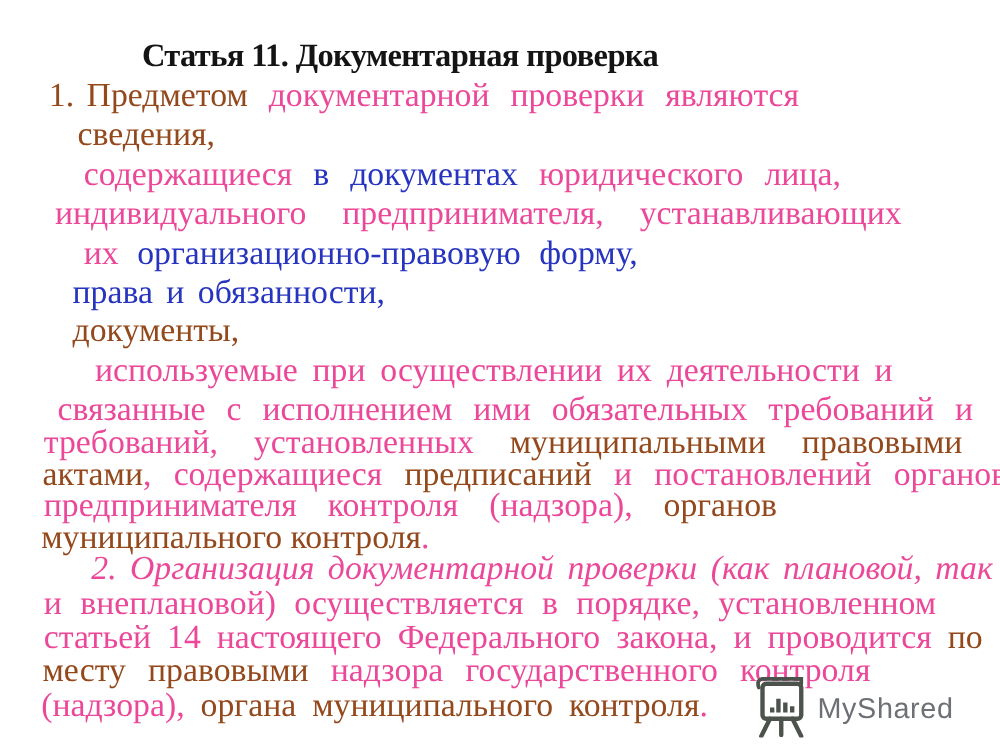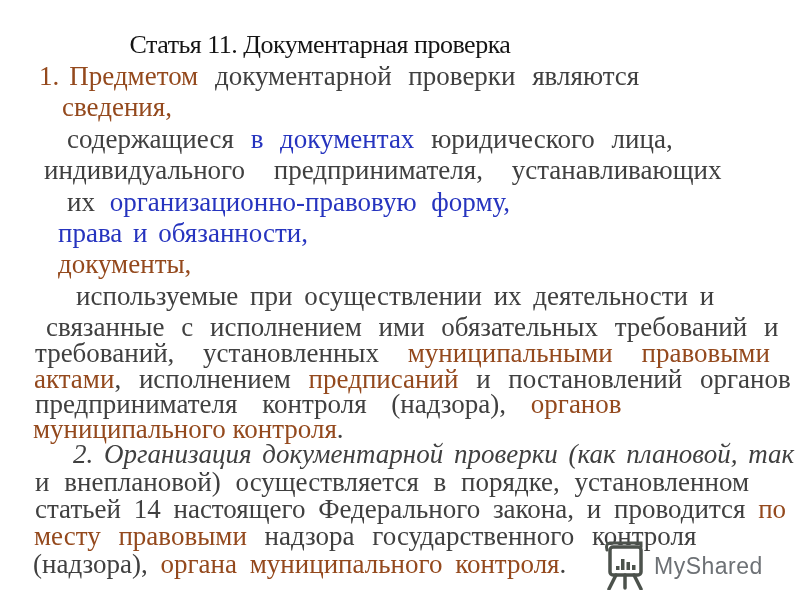--- a/index.html
+++ b/index.html
@@ -6,28 +6,28 @@
   body{
     width:800px;height:600px;
     background:#ffffff;
     font-family:"Liberation Serif", serif;
     position:relative;
     overflow:hidden;
   }
   .slide{position:absolute;inset:0;background:#ffffff;}
   .title{
     position:absolute;top:30px;left:0;width:640px;
-    text-align:center;font-weight:normal;font-size:26px;
+    text-align:center;font-weight:bold;font-size:26px;
     letter-spacing:-0.5px;color:#141414;white-space:nowrap;
   }
   .line{
     position:absolute;white-space:nowrap;
     font-size:27px;line-height:30px;color:#1a1a1a;
   }
-  .black{color:#404040;}
+  .black{color:#ec4899;}
   .brown{color:#94491d;}
   .blue{color:#2634bf;}
   .num{margin-right:10px;}
   .l1 {top:61px; left:39px; word-spacing:10px;}
   .l2 {top:92px; left:62px;}
   .l3 {top:124px;left:67px; word-spacing:10px;}
   .l4 {top:155px;left:44px; word-spacing:22px;}
   .l5 {top:187px;left:67px; word-spacing:8px;}
   .l6 {top:218px;left:58px; word-spacing:4px;}
   .l7 {top:249px;left:58px;}
@@ -72,21 +72,21 @@
   <div class="line l6"><span class="blue">права и обязанности,</span></div>
 
   <div class="line l7"><span class="brown">документы,</span></div>
 
   <div class="line l8"><span class="black">используемые при осуществлении их деятельности и</span></div>
 
   <div class="line l9"><span class="black">связанные с исполнением ими обязательных требований и</span></div>
 
   <div class="line l10"><span class="black">требований, установленных </span><span class="brown">муниципальными правовыми</span></div>
 
-  <div class="line l11"><span class="brown">актами</span><span class="black">, исполнением </span><span class="brown">предписаний</span><span class="black"> и постановлений органов</span></div>
+  <div class="line l11"><span class="brown">актами</span><span class="black">, содержащиеся </span><span class="brown">предписаний</span><span class="black"> и постановлений органов</span></div>
 
   <div class="line l12"><span class="black">предпринимателя контроля (надзора), </span><span class="brown">органов</span></div>
 
   <div class="line l13"><span class="brown">муниципального контроля</span><span class="black">.</span></div>
 
   <div class="line l14"><span class="black">2. Организация документарной проверки (как плановой, так</span></div>
 
   <div class="line l15"><span class="black">и внеплановой) осуществляется в порядке, установленном</span></div>
 
   <div class="line l16"><span class="black">статьей 14 настоящего Федерального закона, и проводится </span><span class="brown">по</span></div>

